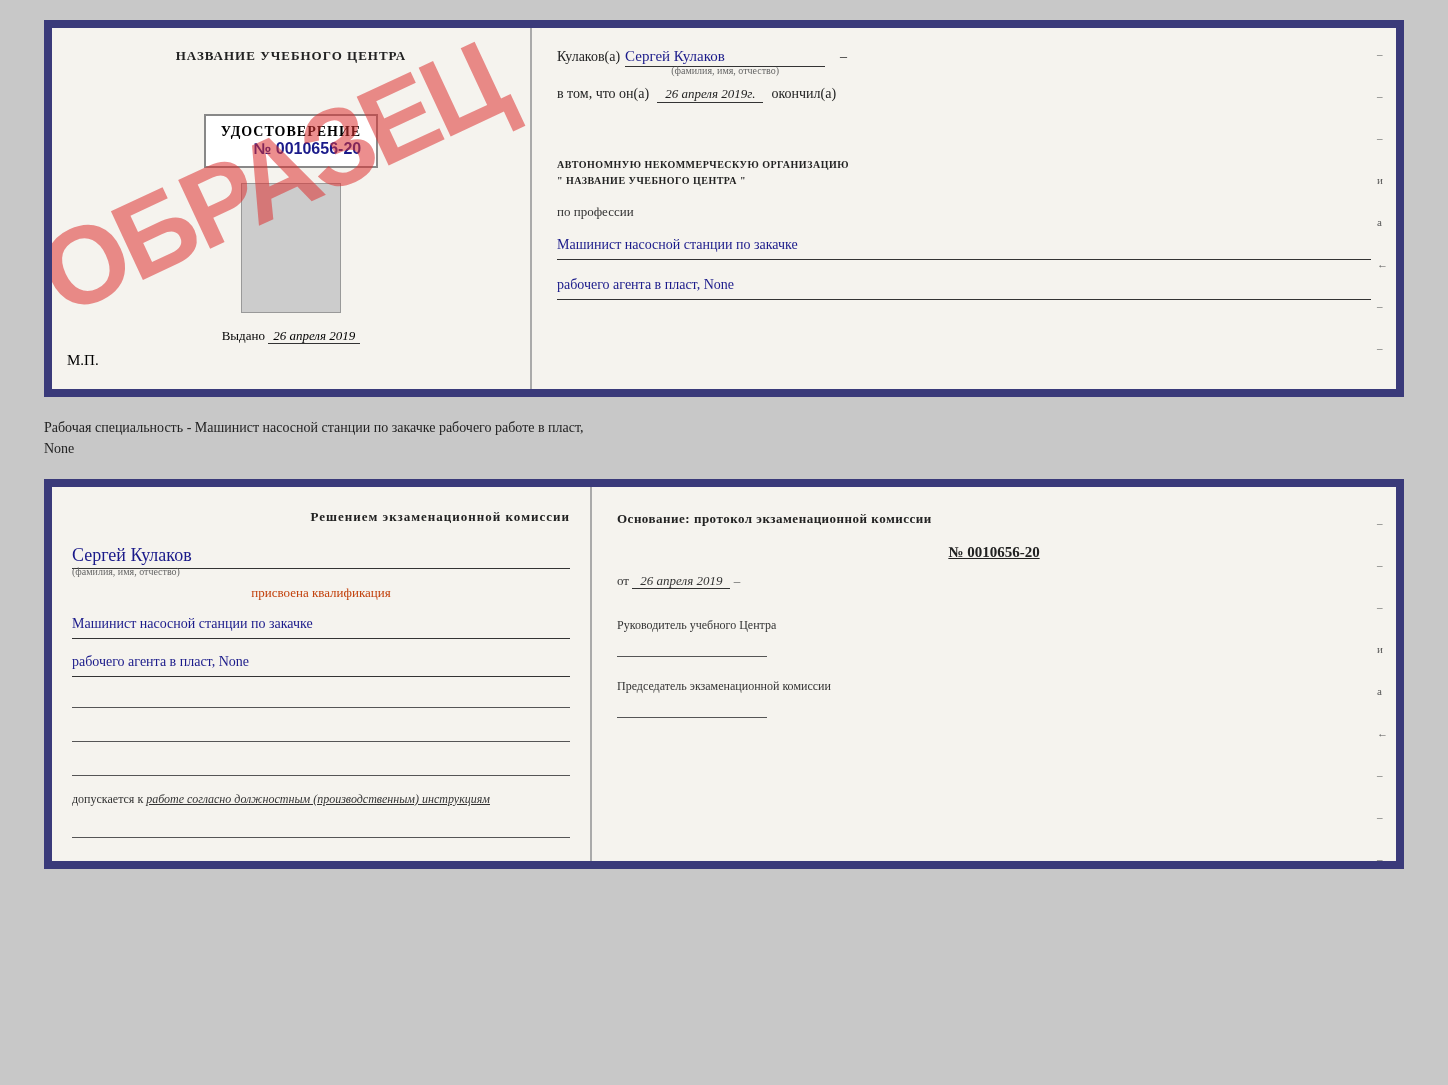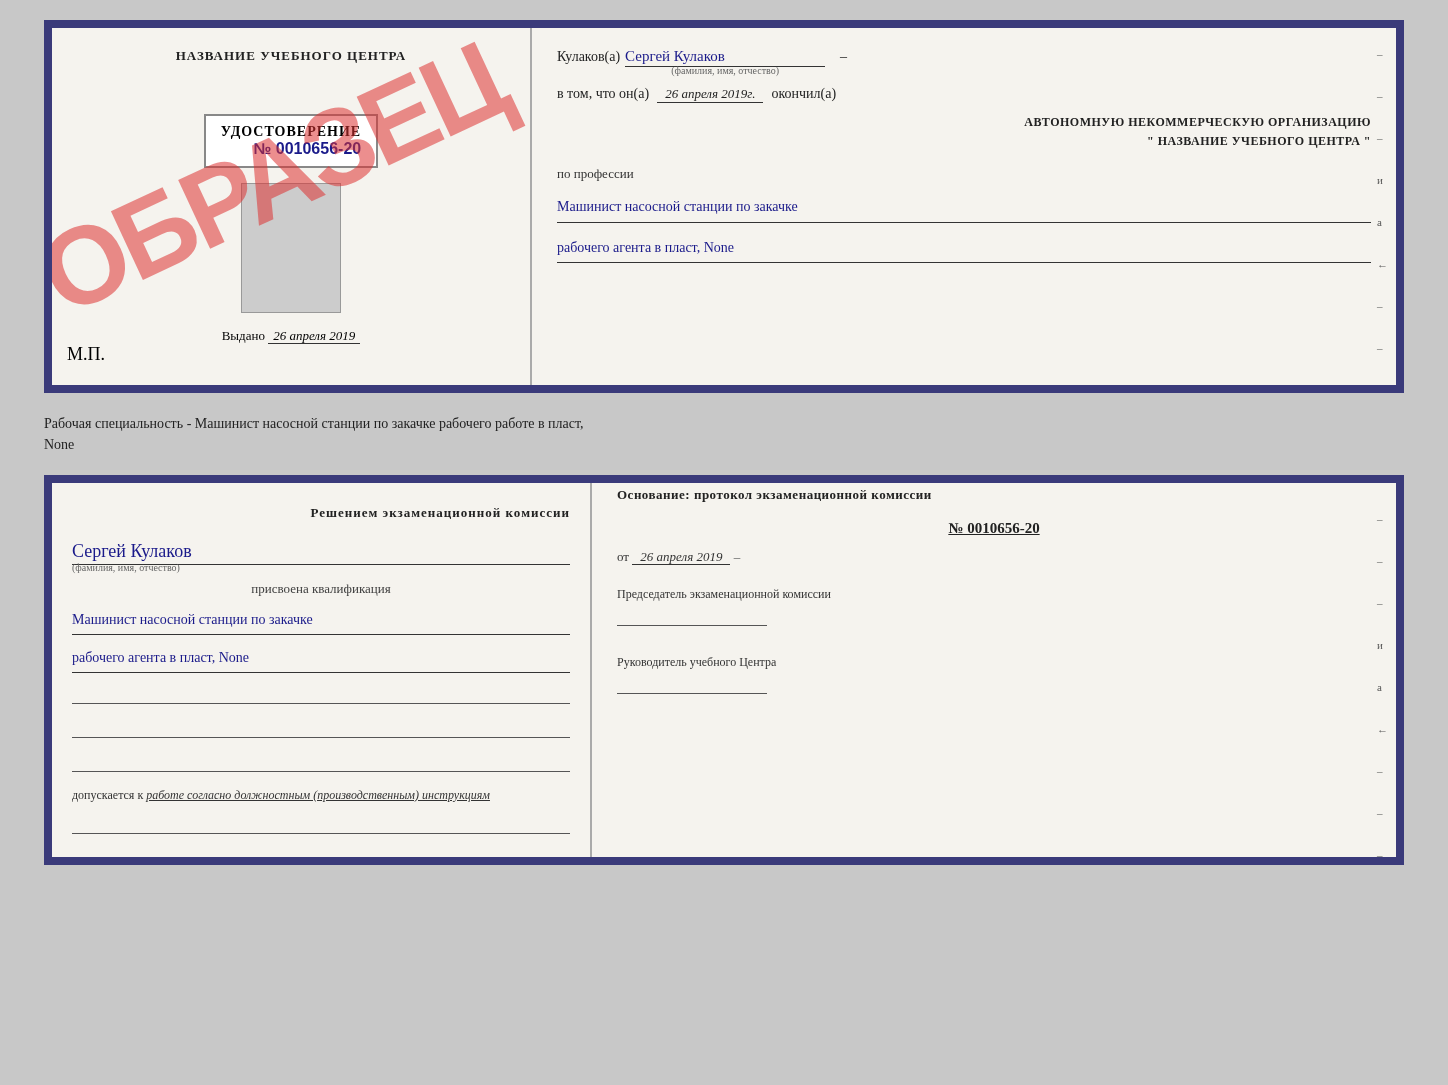--- a/index.html
+++ b/index.html
@@ -113,22 +113,22 @@
     }
 
     .vydano-line {
       font-size: 13px;
       margin-top: 15px;
       z-index: 2;
       position: relative;
     }
 
     .mp-label {
-      font-size: 18px;
-      margin-top: 0;
+      font-size: 15px;
+      margin-top: 8px;
       align-self: flex-start;
       z-index: 2;
       position: relative;
     }
 
     
     .field-row {
       display: flex;
       align-items: baseline;
       gap: 5px;
@@ -150,27 +150,28 @@
     }
 
     .field-hint {
       font-size: 10px;
       color: #666;
       text-align: center;
       margin-top: -2px;
     }
 
     .block-text {
-      font-size: 12px;
+      font-size: 10px;
       font-weight: bold;
       text-transform: uppercase;
-      text-align: right;
+      text-align: left;
       letter-spacing: 0.5px;
       line-height: 1.6;
       color: #222;
+      margin-top: 44px;
     }
 
     .profession-label {
       font-size: 13px;
       color: #333;
       margin-top: 5px;
     }
 
     .profession-cursive {
       font-family: 'Comic Sans MS', cursive;
@@ -215,21 +216,21 @@
       width: 540px;
       border-right: 2px solid #aaa;
       padding: 20px 20px;
       display: flex;
       flex-direction: column;
       gap: 8px;
     }
 
     .cert-bottom-right {
       flex: 1;
-      padding: 4px 25px;
+      padding: 24px 25px;
       display: flex;
       flex-direction: column;
       gap: 12px;
     }
 
     .komissia-title {
       font-size: 13px;
       font-weight: bold;
       text-align: right;
       letter-spacing: 1px;
@@ -249,21 +250,21 @@
     .fio-hint {
       font-size: 10px;
       color: #666;
       text-align: left;
       margin-top: -3px;
     }
 
     .prisvoena-text {
       font-size: 13px;
       text-align: center;
-      color: #404040;
+      color: #c2410c;
     }
 
     .qualification-cursive {
       font-family: 'Comic Sans MS', cursive;
       font-size: 14px;
       color: #1a1a8a;
       border-bottom: 1px solid #333;
       padding: 2px 0;
       line-height: 1.8;
     }
@@ -442,30 +443,30 @@
     <div class="osnov-title">Основание: протокол экзаменационной комиссии</div>
 
     <div class="protocol-number">№ 0010656-20</div>
 
     <div class="date-line">
       <span>от</span>
       <span style="border-bottom:1px solid #333; padding: 0 8px; font-style:italic;">26 апреля 2019</span>
       <span class="dash-mark"> –</span>
     </div>
 
+    <div class="signature-block" style="margin-top:15px;">
+      <div class="sig-label">Руководитель учебного Центра</div>
+      <div class="sig-line"></div>
+    </div>
+
     <div class="signature-block">
       <div class="sig-label">Председатель экзаменационной комиссии</div>
       <div class="sig-line"></div>
     </div>
 
-    <div class="signature-block" style="margin-top:15px;">
-      <div class="sig-label">Руководитель учебного Центра</div>
-      <div class="sig-line"></div>
-    </div>
-
   </div>
 
   <div class="right-side-marks">
     <span>–</span>
     <span>–</span>
     <span>–</span>
     <span>и</span>
     <span>а</span>
     <span>←</span>
     <span>–</span>

